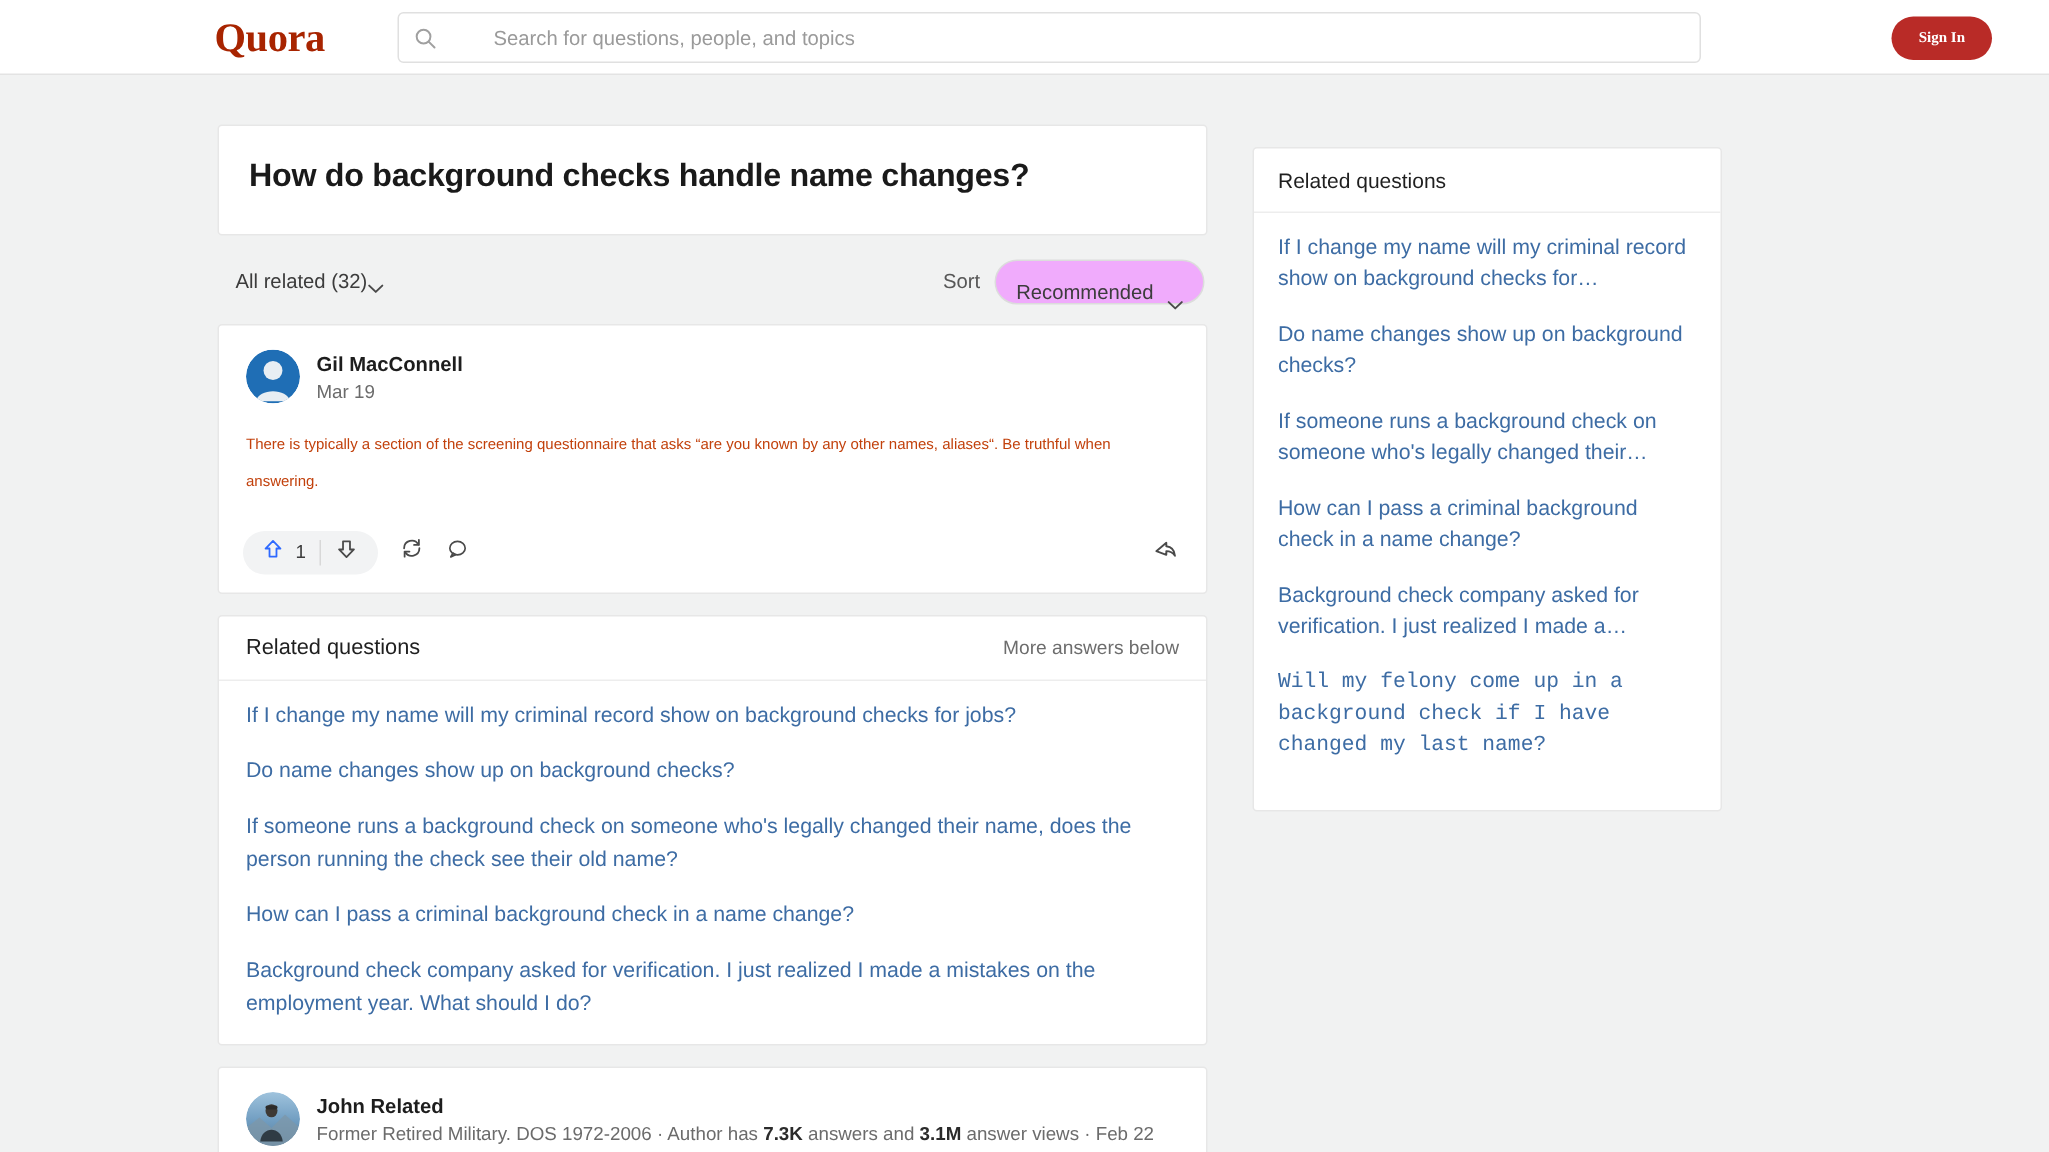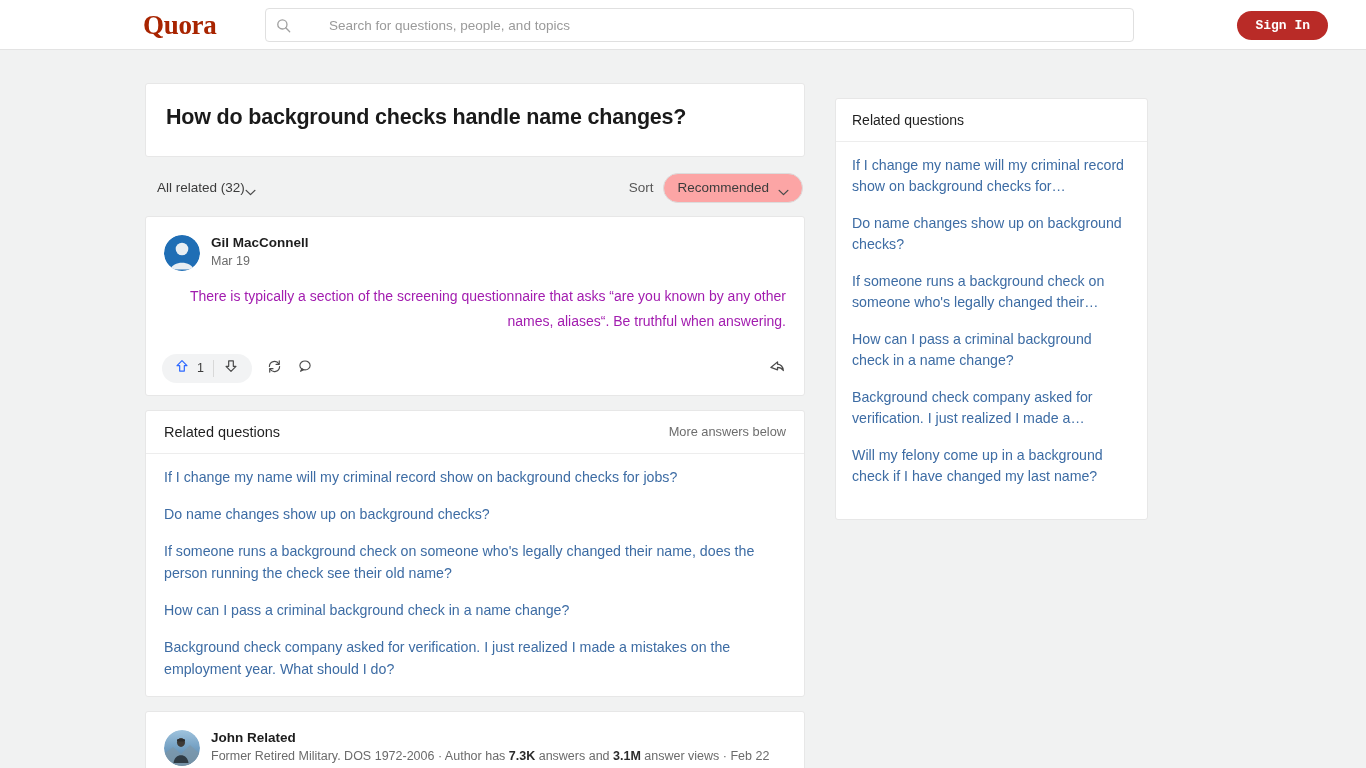--- a/index.html
+++ b/index.html
@@ -60,22 +60,22 @@
   .signin-btn {
     position: absolute;
     right: 38px;
     top: 11px;
     background: #b92b27;
     color: #fff;
     border: none;
     border-radius: 18px;
     padding: 0 18px;
     height: 29px;
-    font-family: Liberation Mono, monospace;
-    font-size: 13px;
+    font-family: Liberation Serif, serif;
+    font-size: 10px;
     font-weight: bold;
     cursor: pointer;
   }
 
   
   .page {
     position: relative;
     width: 1268px;
     height: 718px;
     overflow: hidden;
@@ -124,36 +124,36 @@
     align-items: center;
     gap: 0;
     font-size: 13.5px;
     color: #3c3c3c;
     cursor: pointer;
   }
   .sort-group { display: flex; align-items: center; gap: 10px; margin-left: 44px; }
   .sort-label { font-size: 13.5px; color: #575757; }
   .sort-pill {
     display: flex;
-    align-items: center;
+    align-items: flex-end;
     gap: 9px;
     border: 1px solid #dcdcdc;
     border-radius: 18px;
-    background: #fca5a5;
+    background: #f0abfc;
     height: 30px;
     padding: 0 13px;
     font-size: 13.5px;
     color: #3c3c3c;
     cursor: pointer;
   }
   .chev { width: 11px; height: 7px; flex: 0 0 auto; }
 
   
   .ans-body { padding: 16px 18px 10px 18px; }
-  .author-row { display: flex; align-items: flex-end; gap: 11px; }
+  .author-row { display: flex; align-items: flex-start; gap: 11px; }
   .avatar {
     width: 36px; height: 36px;
     border-radius: 50%;
     flex: 0 0 auto;
     overflow: hidden;
   }
   .author-meta { padding-top: 1px; min-width: 0; }
   .author-name {
     font-size: 13.5px;
     font-weight: bold;
@@ -162,24 +162,23 @@
   }
   .author-sub {
     font-size: 12.5px;
     color: #6b6b6b;
     line-height: 19px;
     margin-top: 1px;
   }
   .author-sub b { color: #2b2b2b; font-weight: bold; }
   .ans-text {
     margin-top: 13px;
-    font-size: 14px;
+    font-size: 10px;
     line-height: 25px;
-    color: #a21caf;
-    text-align: right;
+    color: #c2410c;
   }
   .actions {
     display: flex;
     align-items: center;
     justify-content: space-between;
     padding: 10px 18px 12px 16px;
   }
   .actions-left { display: flex; align-items: center; gap: 14px; }
   .vote-pill {
     display: flex;
@@ -231,21 +230,21 @@
   .side-list { padding: 13px 16px 16px 16px; }
   .side-item {
     display: block;
     font-size: 14.2px;
     line-height: 21px;
     color: #3d6ca4;
     text-decoration: none;
     margin-bottom: 16px;
     cursor: pointer;
   }
-  .side-item:last-child { margin-bottom: 16px; }
+  .side-item:last-child { margin-bottom: 16px; font-family: Liberation Mono, monospace; }
 </style>
 </head>
 <body>
 
 <div class="header">
   <div class="logo">Quora</div>
 
   <div class="search-wrap">
     <span class="search-icon">
       <svg viewBox="0 0 16 16" width="15" height="15">

